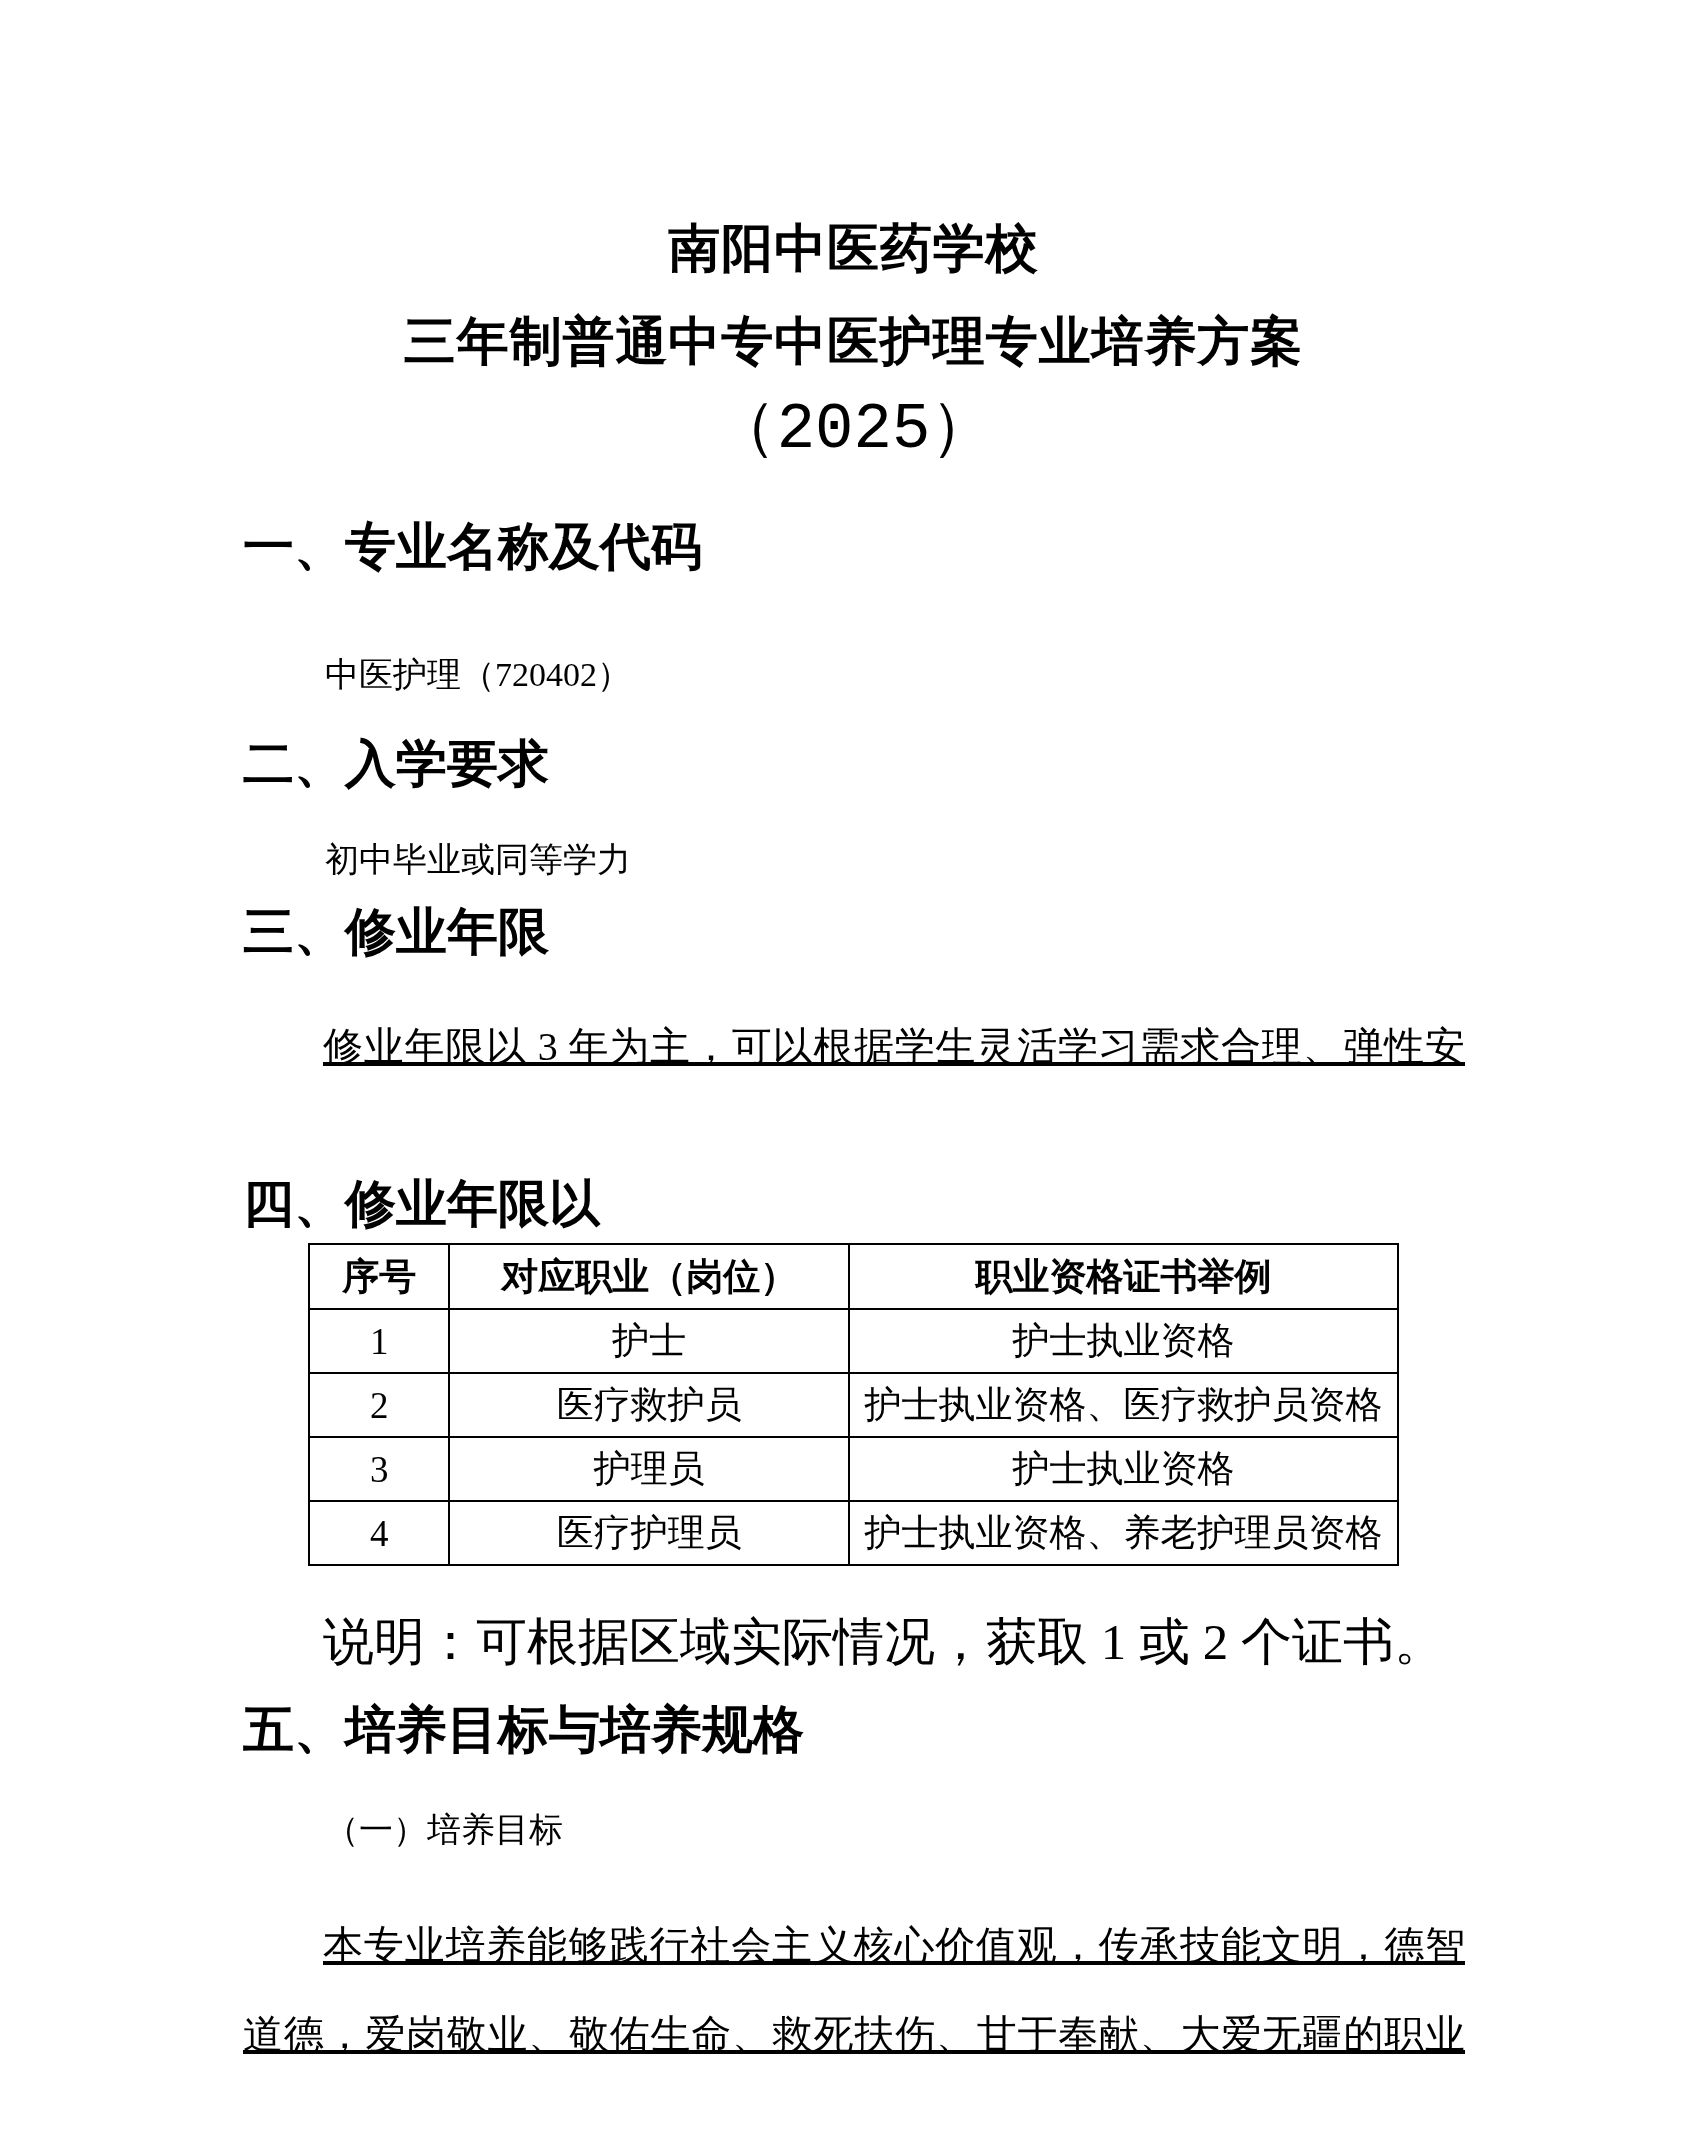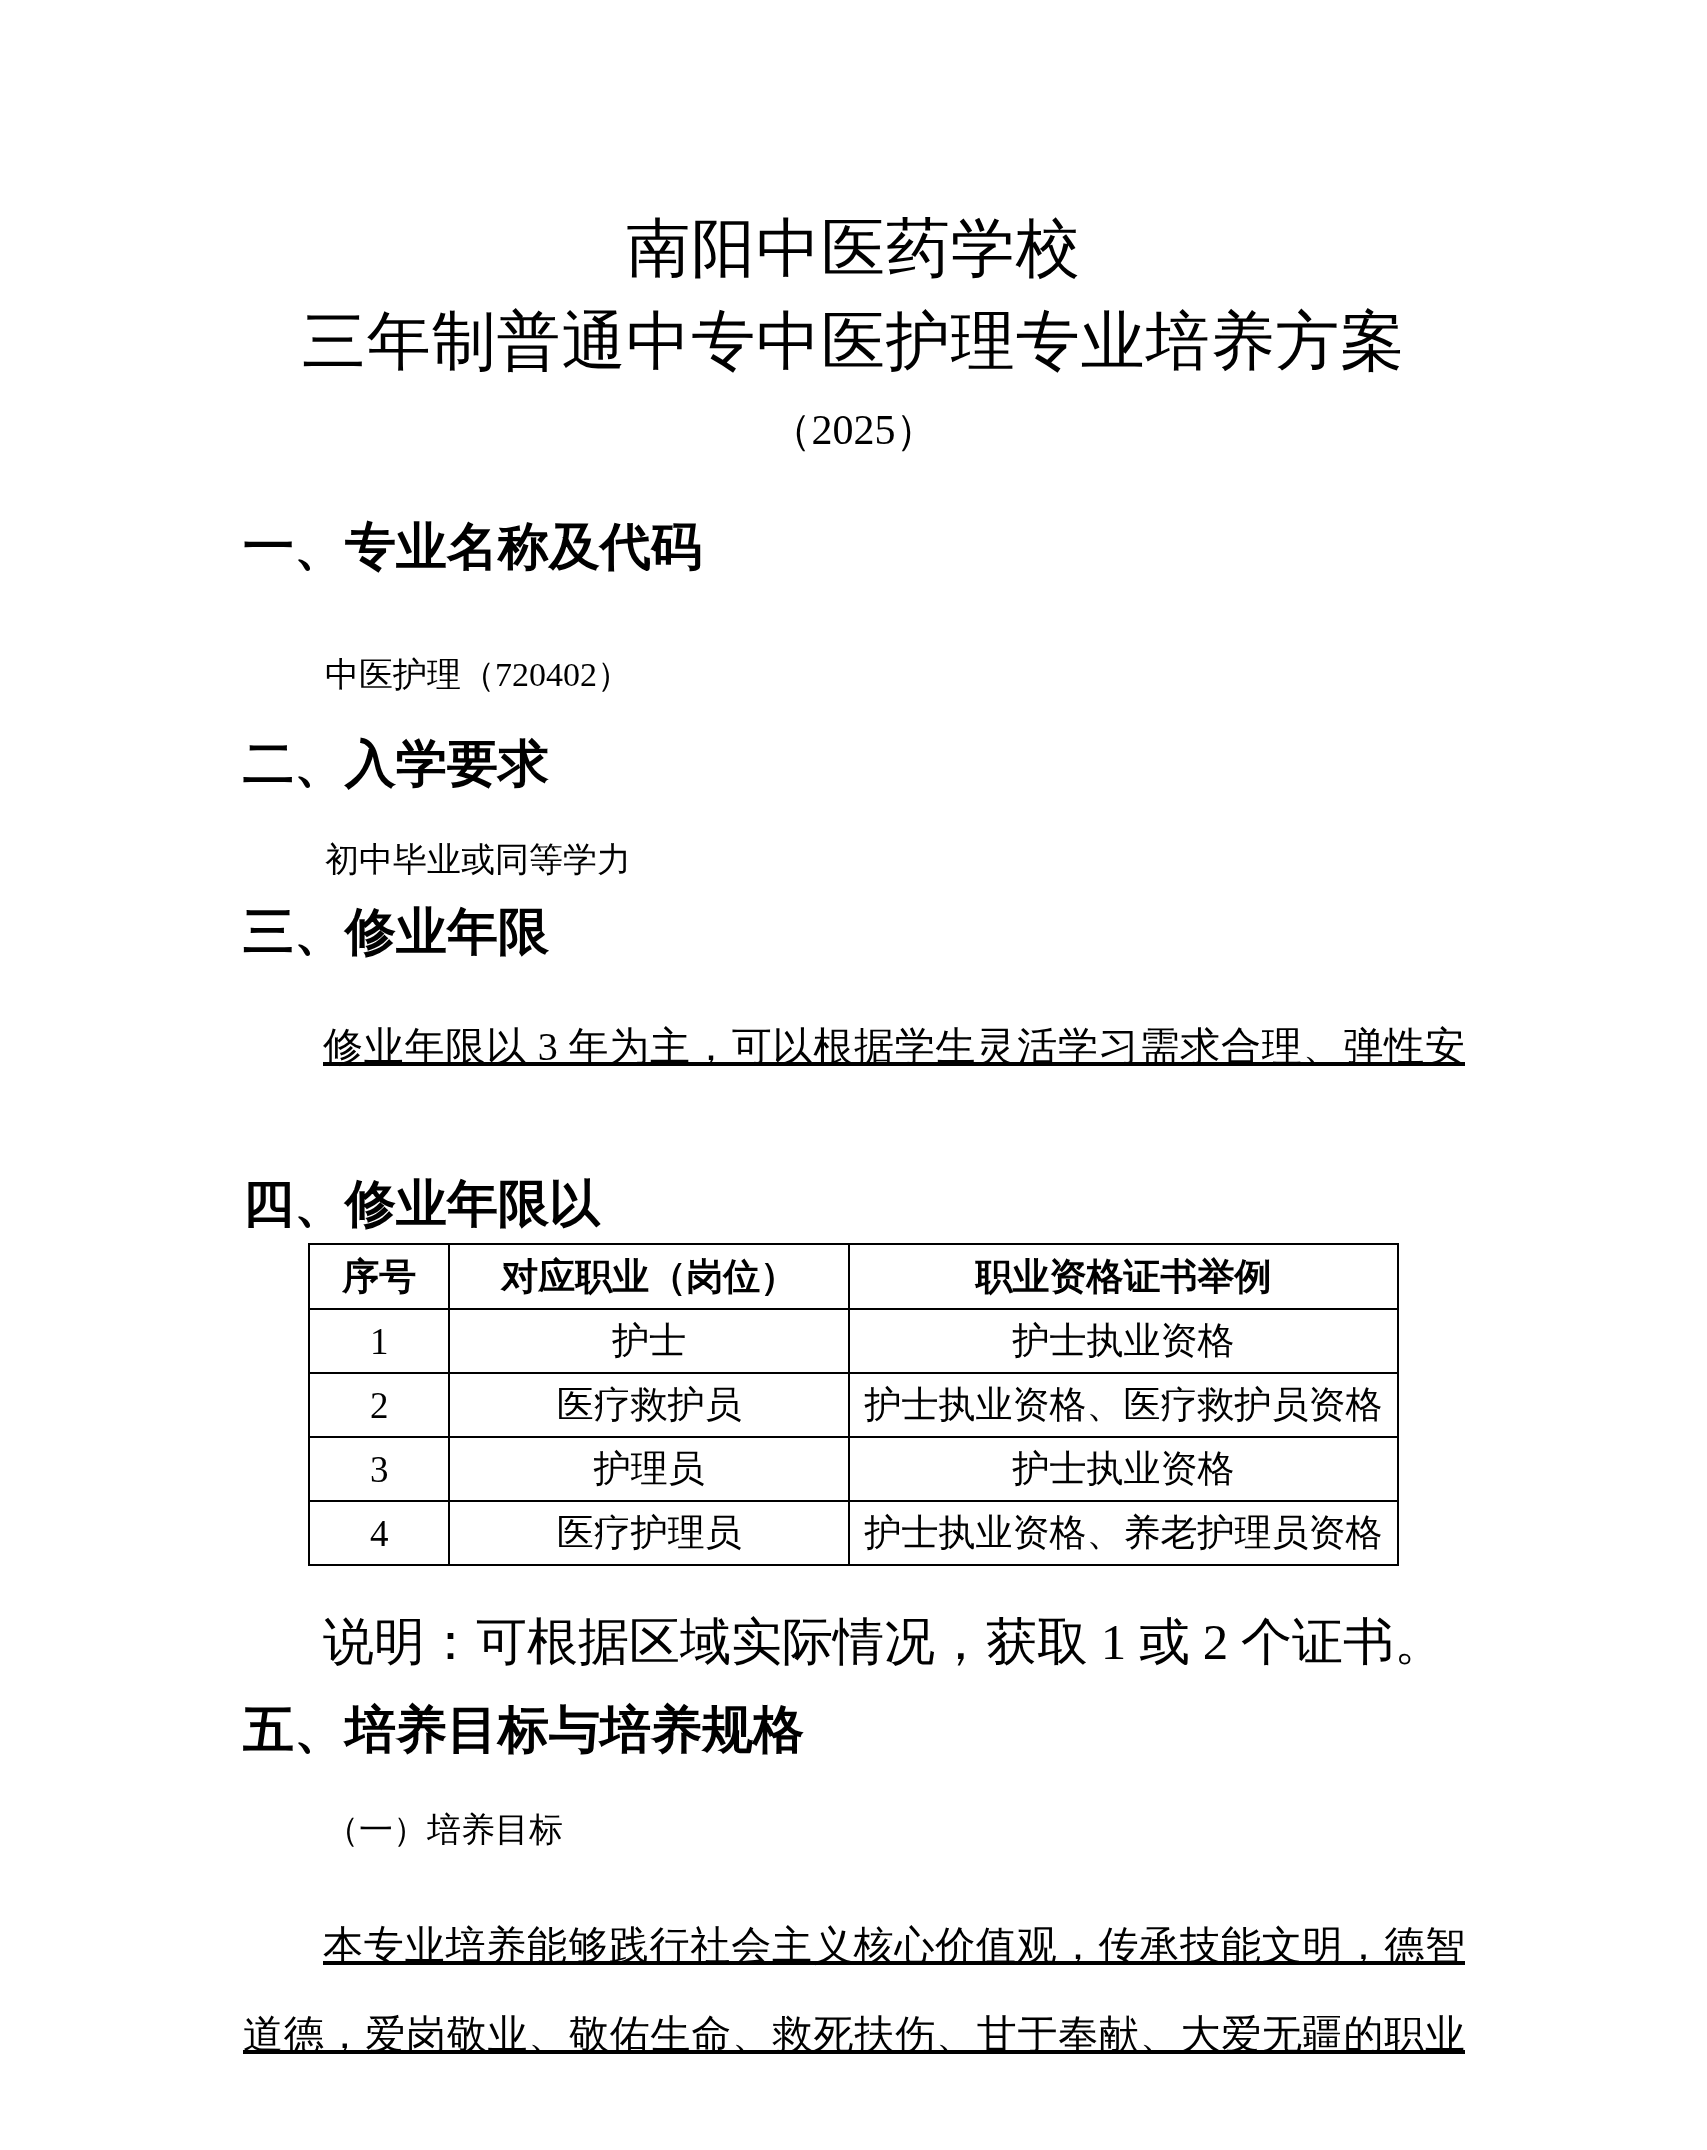--- a/index.html
+++ b/index.html
@@ -11,29 +11,29 @@
     background: #ffffff;
     color: #000000;
     font-family: "Liberation Serif", serif;
     overflow: hidden;
   }
   .block { position: absolute; left: 243px; width: 1222px; }
   .full-center { text-align: center; left: 0; width: 1707px; }
 
   .doc-title {
     font-family: "Liberation Sans", sans-serif;
-    font-weight: normal;
-    font-size: 64px;
+    font-weight: bold;
+    font-size: 52px;
     line-height: 92px;
     letter-spacing: 0.9px;
   }
   .doc-title-year {
-    font-family: Liberation Serif, serif;
+    font-family: Liberation Mono, monospace;
     font-weight: normal;
-    font-size: 42px;
+    font-size: 64px;
     line-height: 92px;
   }
   .heading {
     font-family: "Liberation Sans", sans-serif;
     font-weight: bold;
     font-size: 51px;
     line-height: 86px;
   }
   .body-text {
     font-family: "Liberation Serif", serif;

